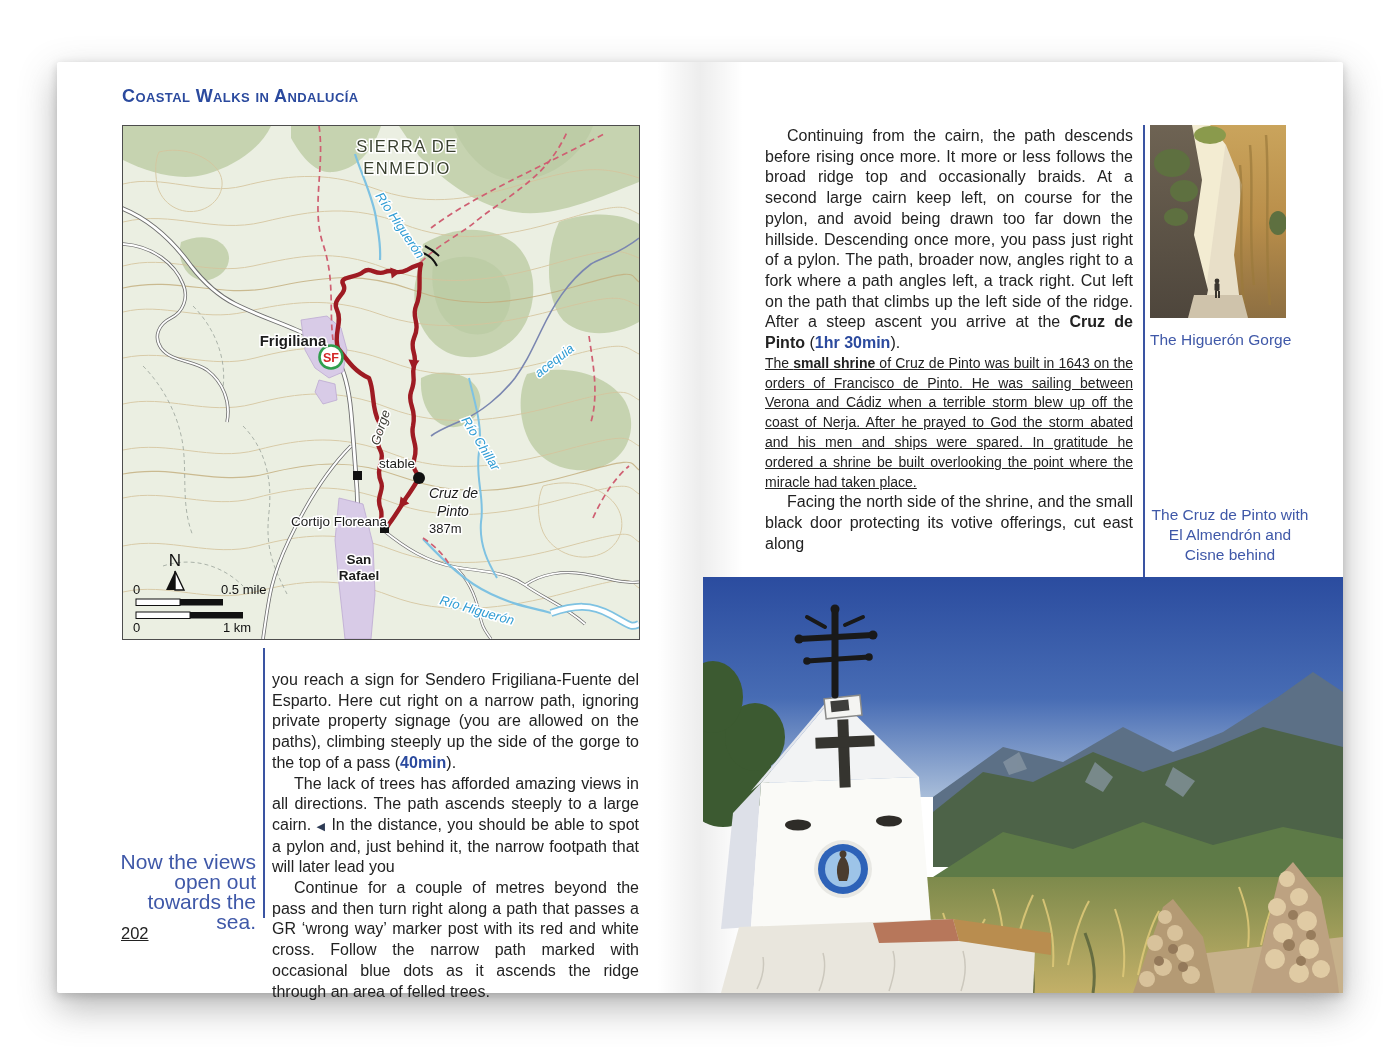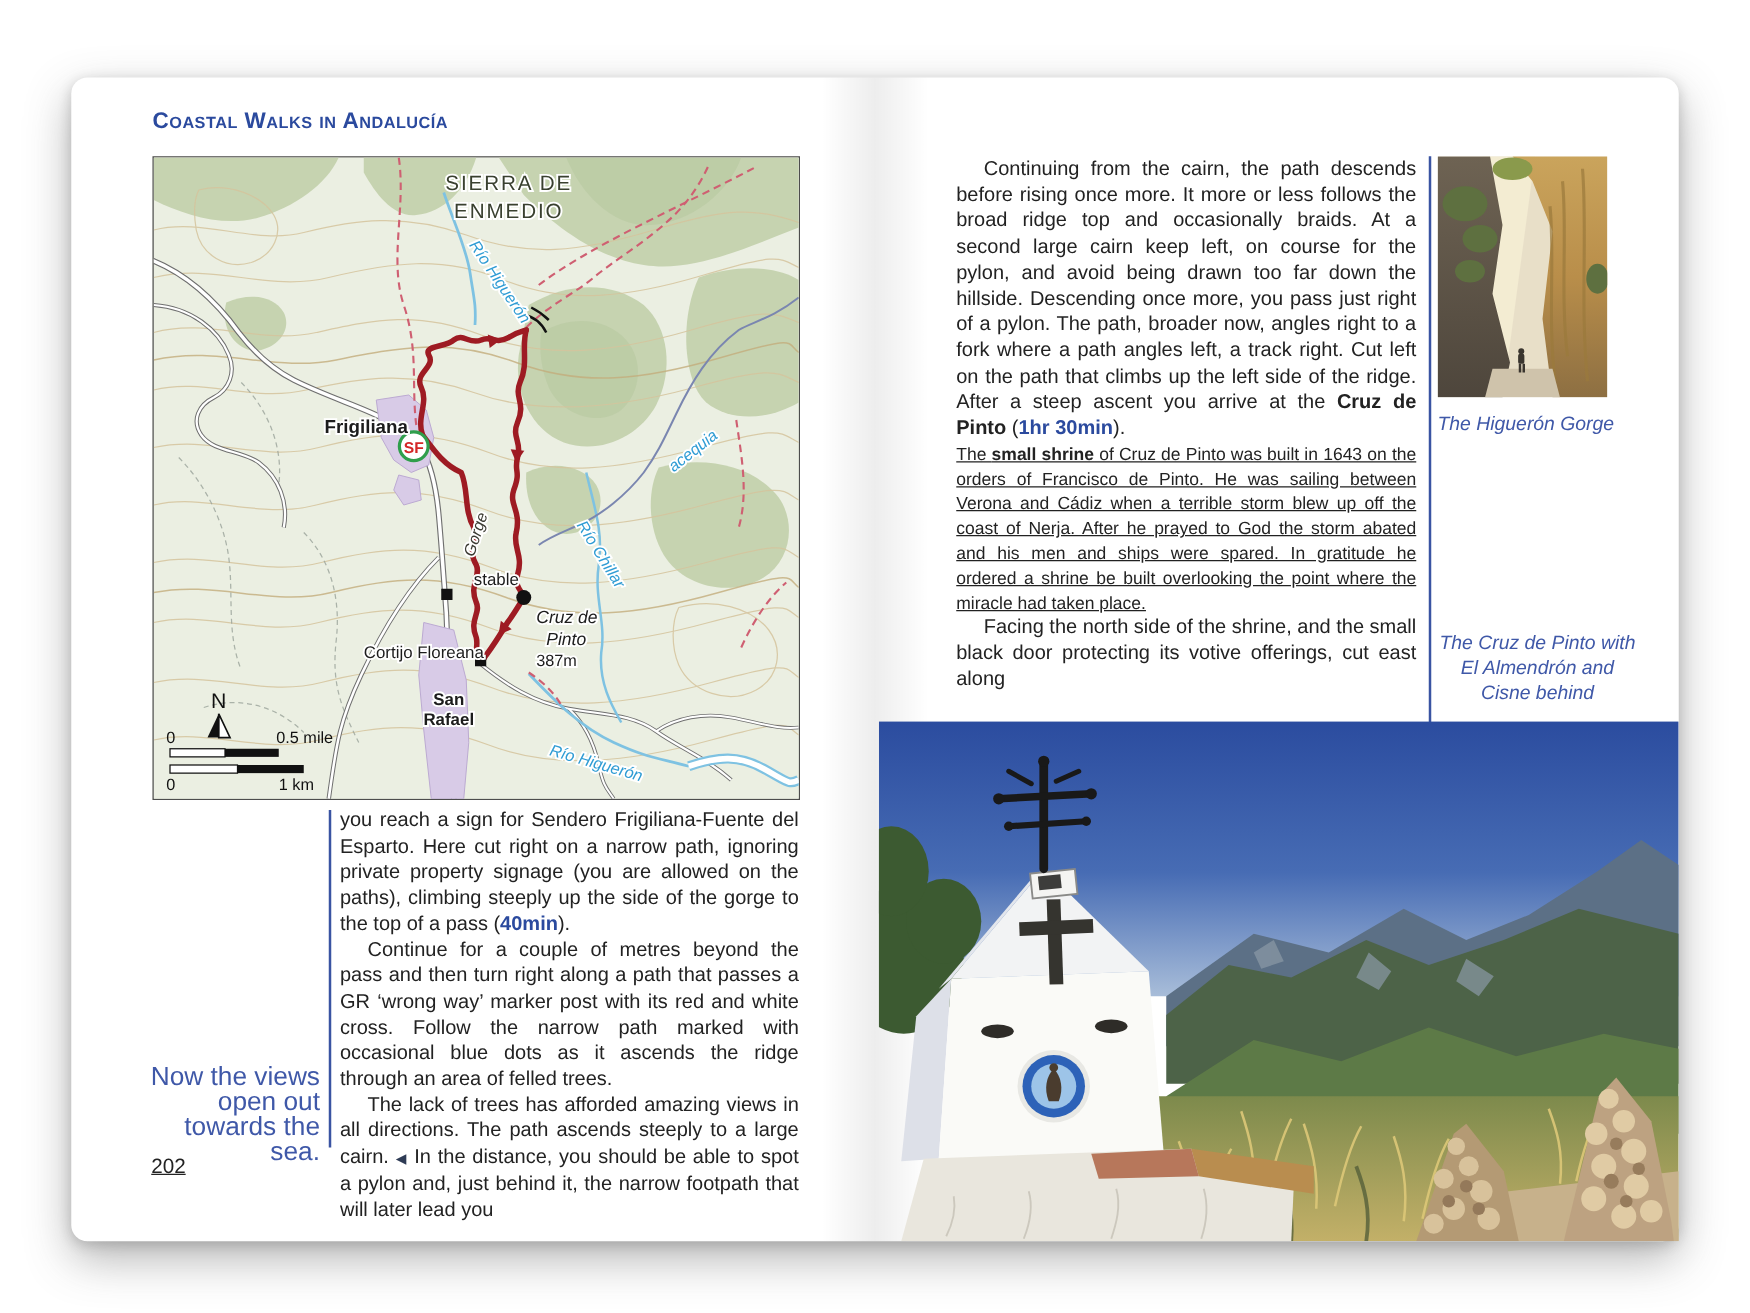--- a/index.html
+++ b/index.html
@@ -1,43 +1,43 @@
 <!DOCTYPE html>
 <html><head>
 <meta charset="utf-8">
 <style>
   html,body{margin:0;padding:0;background:#fff;}
   .stage{position:relative;width:1400px;height:1050px;background:#fff;overflow:hidden;
          font-family:"Liberation Sans",sans-serif;color:#1d1d1d;}
   .spread{position:absolute;left:57px;top:62px;width:1286px;height:931px;background:#ffffff;
-          border-radius:13px;
+          border-radius:2px;
           box-shadow:0 14px 36px rgba(90,90,90,.45), 0 3px 10px rgba(0,0,0,.18);}
   .gutter{position:absolute;left:600px;top:0;width:86px;height:931px;pointer-events:none;
           background:linear-gradient(90deg,rgba(0,0,0,0) 0%,rgba(0,0,0,.07) 50%,rgba(0,0,0,0) 100%);}
   .hdr{position:absolute;font-variant:small-caps;font-size:18px;font-weight:700;
        color:#2b4a9e;letter-spacing:.4px;}
   .hdr-left{left:65px;top:24px;}
   .hdr-right{right:50px;top:24px;text-align:right;}
   .mapframe{position:absolute;left:65px;top:63px;width:516px;height:513px;
             border:1.5px solid #4d4d4d;background:#ebefe2;}
   .body-col{position:absolute;font-size:16px;line-height:20.7px;text-align:justify;color:#222;}
-  .left-col{left:215px;top:585px;width:367px;}
+  .left-col{left:215px;top:608px;width:367px;}
   .right-col{left:708px;top:64px;width:368px;}
   .body-col p{margin:0;}
   .body-col p.ind{text-indent:22px;}
   .noteblock{margin:13px 0 13px 26px;font-size:14px;line-height:19.8px;text-decoration:underline;}
   .seg-time{color:#2b4a9e;font-weight:700;}
   .seg-bold{font-weight:700;}
   .seg-marker{font-size:11px;color:#2e3b55;}
   .vrule{position:absolute;width:2px;background:#3a54a2;}
   .rule-left{left:206px;top:586px;height:270px;}
   .rule-right{left:1086px;top:63px;height:509px;}
   .margin-note{position:absolute;left:60px;top:790px;width:139px;text-align:right;
                color:#3f58a8;font-size:21px;line-height:20px;}
-  .caption{position:absolute;color:#3f58a8;font-style:italic;font-size:15.5px;line-height:20px;}
+  .caption{position:absolute;color:#3f58a8;font-size:15.5px;line-height:20px;}
   .cap-gorge{left:1093px;top:268px;width:160px;}
   .cap-shrine{left:1093px;top:443px;width:160px;text-align:center;}
   .pagenum{position:absolute;left:64px;top:862px;font-size:16.5px;color:#222;text-decoration:underline;}
   .photo{position:absolute;overflow:hidden;}
   .photo-gorge{left:1093px;top:63px;width:136px;height:193px;}
   .photo-shrine{left:646px;top:515px;width:640px;height:416px;}
   svg{display:block;}
   text{font-family:"Liberation Sans",sans-serif;}
   .mlbl{fill:#1c1c1c;}
   .riv{fill:#2f9cd4;font-style:italic;paint-order:stroke;stroke:#ffffff;stroke-width:3px;}
@@ -201,22 +201,22 @@
           <rect x="67" y="486" width="53" height="6.5" fill="#111"></rect>
           <text x="10" y="506" font-size="13" fill="#111">0</text>
           <text x="100" y="506" font-size="13" fill="#111">1 km</text>
         </g>
       </svg>
     </div>
 
     <div class="vrule rule-left"></div>
     <div class="body-col left-col">
       <p><span>you reach a sign for Sendero Frigiliana-Fuente del Esparto. Here cut right on a narrow path, ignoring private property signage (you are allowed on the paths), climbing steeply up the side of the gorge to the top of a pass (</span><span class="seg-time">40min</span><span>).</span></p>
+      <p class="ind"><span>The lack of trees has afforded amazing views in all directions. The path ascends steeply to a large cairn. </span><span class="seg-marker">◀</span><span> In the distance, you should be able to spot a pylon and, just behind it, the narrow footpath that will later lead you</span></p>
       <p class="ind">Continue for a couple of metres beyond the pass and then turn right along a path that passes a GR ‘wrong way’ marker post with its red and white cross. Follow the narrow path marked with occasional blue dots as it ascends the ridge through an area of felled trees.</p>
-      <p class="ind"><span>The lack of trees has afforded amazing views in all directions. The path ascends steeply to a large cairn. </span><span class="seg-marker">◀</span><span> In the distance, you should be able to spot a pylon and, just behind it, the narrow footpath that will later lead you</span></p>
     </div>
     <div class="margin-note">Now the views open out towards the sea.</div>
     <div class="pagenum">202</div>
 
     <div class="vrule rule-right"></div>
     <div class="body-col right-col">
       <p class="ind"><span>Continuing from the cairn, the path descends before rising once more. It more or less follows the broad ridge top and occasionally braids. At a second large cairn keep left, on course for the pylon, and avoid being drawn too far down the hillside. Descending once more, you pass just right of a pylon. The path, broader now, angles right to a fork where a path angles left, a track right. Cut left on the path that climbs up the left side of the ridge. After a steep ascent you arrive at the </span><span class="seg-bold">Cruz de Pinto</span><span> (</span><span class="seg-time">1hr 30min</span><span>).</span></p>
       <p class="noteblock"><span>The </span><span class="seg-bold">small shrine</span><span> of Cruz de Pinto was built in 1643 on the orders of Francisco de Pinto. He was sailing between Verona and Cádiz when a terrible storm blew up off the coast of Nerja. After he prayed to God the storm abated and his men and ships were spared. In gratitude he ordered a shrine be built overlooking the point where the miracle had taken place.</span></p>
       <p class="ind">Facing the north side of the shrine, and the small black door protecting its votive offerings, cut east along</p>
     </div>

